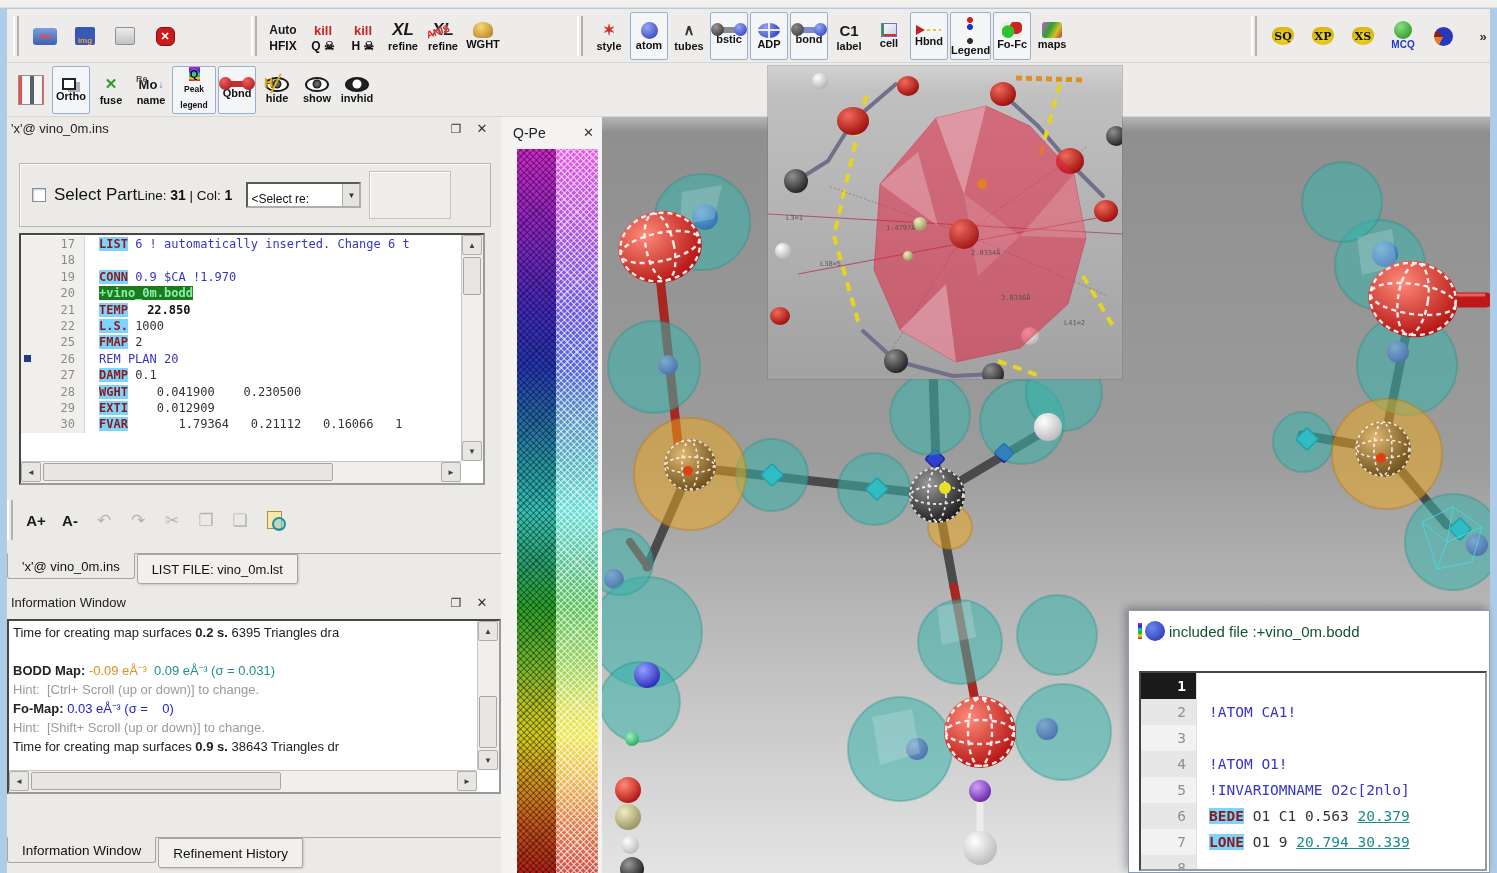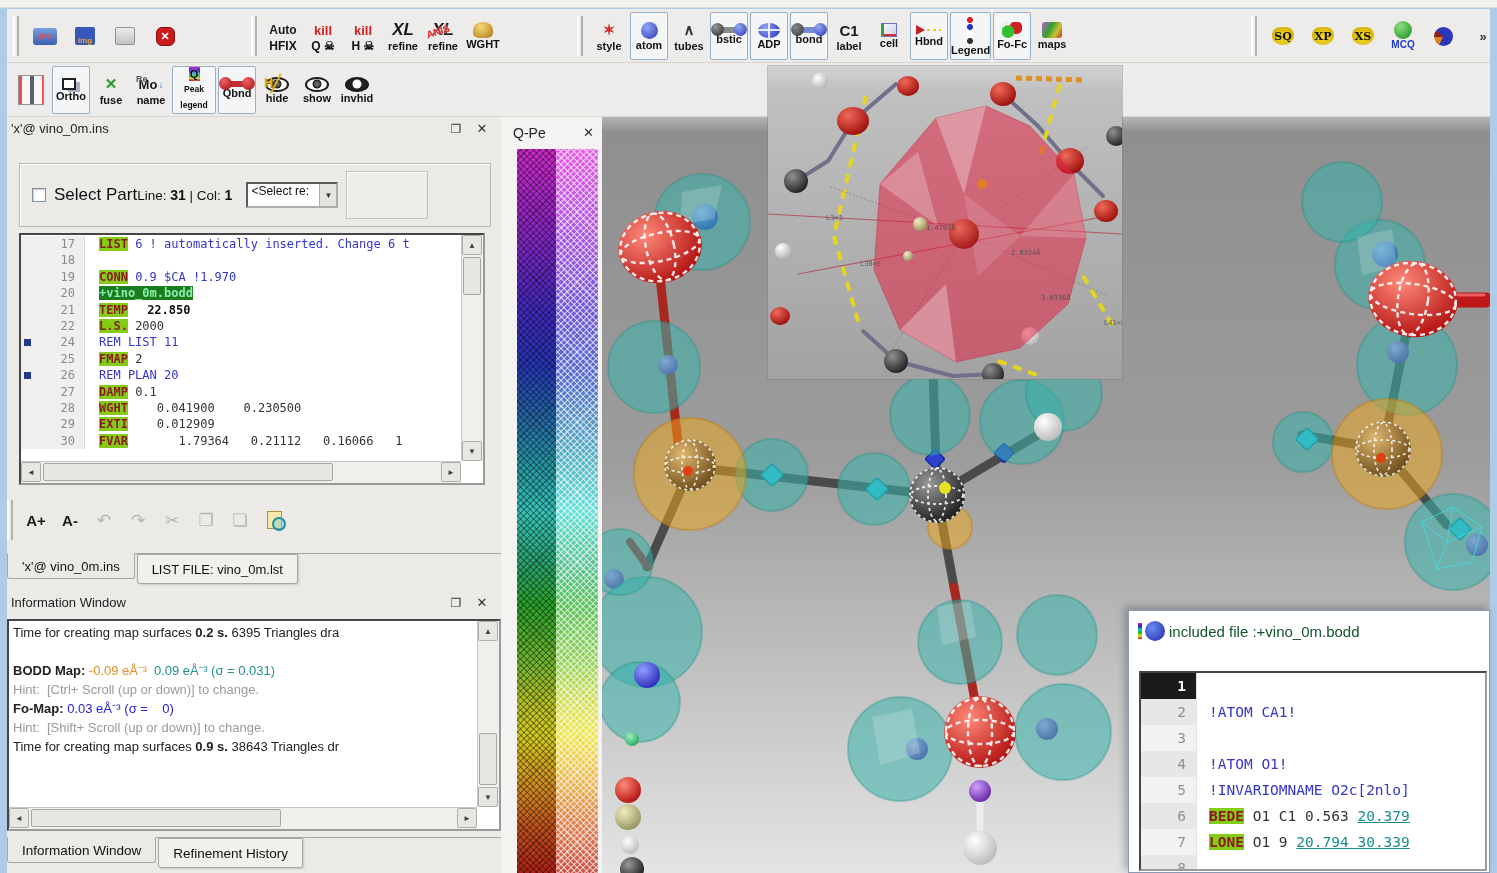--- a/index.html
+++ b/index.html
@@ -99,35 +99,35 @@
   .ptitle{position:absolute;left:0;width:100%;height:24px;font-size:13px;color:#222;padding:4px 0 0 4px;}
   .pt-btn{position:absolute;top:3px;width:18px;height:18px;text-align:center;font-size:12px;color:#333;line-height:18px;}
   .pt-float{right:36px;}
   .pt-close{right:10px;font-size:13px;}
   .ctrl{position:absolute;left:12px;top:46px;width:472px;height:64px;border:1px solid #b8b6b0;box-shadow:inset 1px 1px 0 #fff;
         display:flex;align-items:center;background:#eceae7;}
   .cb{width:14px;height:14px;background:#fff;border:1px solid #8090a0;box-shadow:inset 1px 1px 2px #c8c8c8;margin:0 8px 0 12px;}
   .cb-lbl{font-size:17px;}
   .status{font-size:13.5px;margin-right:14px;white-space:nowrap;}
   .status b{font-size:14px;}
-  .combo{width:92px;height:26px;border:2px inset #b0aeaa;background:#fff;display:flex;align-items:flex-start;overflow:hidden;}
+  .combo{width:115px;height:26px;border:2px inset #b0aeaa;background:#fff;display:flex;align-items:flex-end;overflow:hidden;}
   .combo-text{font-size:12px;padding-left:3px;white-space:nowrap;flex:1;}
   .combo-btn{width:17px;height:100%;background:#e6e4e0;border-left:1px solid #b0aeaa;font-size:8px;display:flex;align-items:center;justify-content:center;color:#333;}
   .sparebtn{width:82px;height:48px;margin-left:8px;background:#efedea;border:1px solid #c4c2bc;box-shadow:inset 1px 1px 0 #fff;}
   
   .editor{position:absolute;left:12px;top:116px;width:466px;height:252px;border:2px inset #9a9a9a;background:#fff;overflow:hidden;}
   .elines{position:absolute;left:0;top:1px;right:22px;bottom:22px;overflow:hidden;}
   .erow{display:flex;height:16.4px;line-height:16.4px;font-family:"DejaVu Sans Mono",monospace;font-size:12px;white-space:pre;}
   .egut{width:64px;background:#f0efee;border-right:1px solid #d8d6d0;color:#8a8a8a;display:flex;align-items:center;flex:none;}
   .mark{width:7px;height:7px;background:#223a8c;margin-left:3px;visibility:hidden;}
   .mark.on{visibility:visible;}
   .enum{flex:1;text-align:right;padding-right:9px;}
   .etext{padding-left:14px;overflow:hidden;white-space:pre;}
   .etext span:empty{display:none;}
-  .kw{color:#8b1a1a;font-weight:bold;background:#84cc16;}
+  .kw{color:#8b1a1a;font-weight:bold;background:#7dd3fc;}
   .valb{color:#111;font-weight:bold;margin-left:12px;}
   .val{color:#333;}
   .rem,.com{color:#3535c8;}
   .inc{background:#1e7a1e;color:#86efac;font-weight:bold;}
   .und{color:#1a8c8c;text-decoration:underline;}
   
   .sb{position:absolute;background:#f1efec;}
   .sb-v{right:0;top:0;width:22px;bottom:22px;border-left:1px solid #c8c6c0;}
   .sb-h{left:0;bottom:0;height:22px;right:22px;border-top:1px solid #c8c6c0;}
   .sb-btn{position:absolute;width:20px;height:20px;background:#e8e6e2;border:1px solid #b0aea8;border-radius:2px;
@@ -136,21 +136,21 @@
   
   .editbar{position:absolute;left:0;top:380px;width:100%;height:46px;display:flex;align-items:center;}
   .editbar .tbtn{min-width:32px;height:40px;}
   .etabs{position:absolute;left:0;top:436px;width:100%;height:30px;border-top:1px solid #a8a6a0;display:flex;}
   .tab{height:28px;padding:0 14px;border:1px solid #a8a6a0;border-top:none;display:flex;align-items:center;
        background:#f2f0ed;font-size:13px;border-radius:0 0 3px 3px;margin-right:2px;}
   .tab.active{background:#eceae7;border-top:1px solid #eceae7;margin-top:-1px;height:26px;}
   .tab.raised{height:30px;border-top:1px solid #a8a6a0;box-shadow:1px 1px 2px rgba(0,0,0,.15);}
   .ptitle2{top:474px;}
   
-  .infobox{position:absolute;left:0;top:502px;width:494px;height:212px;border:2px inset #9a9a9a;background:#fff;overflow:hidden;}
+  .infobox{position:absolute;left:0;top:502px;width:494px;height:175px;border:2px inset #9a9a9a;background:#fff;overflow:hidden;}
   .irows{position:absolute;left:4px;top:2px;right:24px;bottom:24px;overflow:hidden;}
   .irow{min-height:19px;line-height:19px;font-size:13px;color:#222;white-space:pre;}
   .irow span:empty{display:none;}
   .ib{font-weight:bold;}
   .ineg{color:#e09020;}
   .ipos{color:#209090;}
   .ifo{color:#2222cc;}
   .ihint{color:#9a9a9a;}
   .btabs{position:absolute;left:0;top:720px;width:100%;height:32px;border-top:1px solid #a8a6a0;display:flex;}
   .btabs .tab{font-size:13.5px;}
@@ -170,21 +170,21 @@
      repeating-linear-gradient(45deg,rgba(0,0,0,.30) 0 1.5px,transparent 1.5px 4.5px),
      repeating-linear-gradient(-45deg,rgba(0,0,0,.30) 0 1.5px,transparent 1.5px 4.5px);}
   .qcolR::after{background:
      repeating-linear-gradient(45deg,rgba(255,255,255,.5) 0 1.5px,transparent 1.5px 4.5px),
      repeating-linear-gradient(-45deg,rgba(255,255,255,.5) 0 1.5px,transparent 1.5px 4.5px);}
   
   .viewport{position:absolute;left:602px;top:117px;width:888px;height:756px;}
   
   .inset{position:absolute;left:768px;top:66px;width:354px;height:313px;overflow:hidden;box-shadow:0 0 0 1px rgba(120,120,120,.4);}
   .inset-labels{position:absolute;inset:0;}
-  .ilab{position:absolute;font-size:7px;color:#4a4a4a;opacity:.85;font-family:"DejaVu Sans Mono",monospace;margin-left:40px;}
+  .ilab{position:absolute;font-size:7px;color:#4a4a4a;opacity:.85;font-family:"DejaVu Sans Mono",monospace;}
   .p1{left:18px;top:148px;} .p2{left:118px;top:158px;} .p3{left:203px;top:183px;}
   .p4{left:52px;top:194px;} .p5{left:233px;top:228px;} .p6{left:296px;top:253px;}
   
   .bodd{position:absolute;left:1128px;top:610px;width:362px;height:263px;background:#fff;
         border:1px solid #8a9ab0;box-shadow:-3px -3px 8px rgba(0,0,0,.28);}
   .bodd-title{position:absolute;left:40px;top:12px;font-size:15px;color:#14532d;}
   .bodd-icon{position:absolute;left:16px;top:10px;width:20px;height:20px;border-radius:50%;
              background:radial-gradient(circle at 35% 35%,#6a8af0,#2028a8);}
   .bodd-icon::before{content:"";position:absolute;left:-7px;top:2px;width:4px;height:16px;
              background:linear-gradient(#e020e0,#2020d0,#20c0c0,#20b020,#e0e020,#c02020);}
@@ -476,28 +476,24 @@
             <span class="etext"><span class="inc">+vino_0m.bodd</span></span>
           </div>
 
           <div class="erow">
             <span class="egut"><i class="mark"></i><span class="enum">21</span></span>
             <span class="etext"><span class="kw">TEMP</span><span class="valb"> 22.850</span></span>
           </div>
 
           <div class="erow">
             <span class="egut"><i class="mark"></i><span class="enum">22</span></span>
-            <span class="etext"><span class="kw">L.S.</span><span class="val"> 2000</span></span>
-          </div>
-
-
-          <div class="erow">
-            <span class="egut"><i class="mark on"></i><span class="enum">24</span></span>
-            <span class="etext"><span class="rem">REM LIST 11</span></span>
-          </div>
+            <span class="etext"><span class="kw">L.S.</span><span class="val"> 1000</span></span>
+          </div>
+
+
 
           <div class="erow">
             <span class="egut"><i class="mark"></i><span class="enum">25</span></span>
             <span class="etext"><span class="kw">FMAP</span><span class="val"> 2</span></span>
           </div>
 
           <div class="erow">
             <span class="egut"><i class="mark on"></i><span class="enum">26</span></span>
             <span class="etext"><span class="rem">REM PLAN 20</span></span>
           </div>

